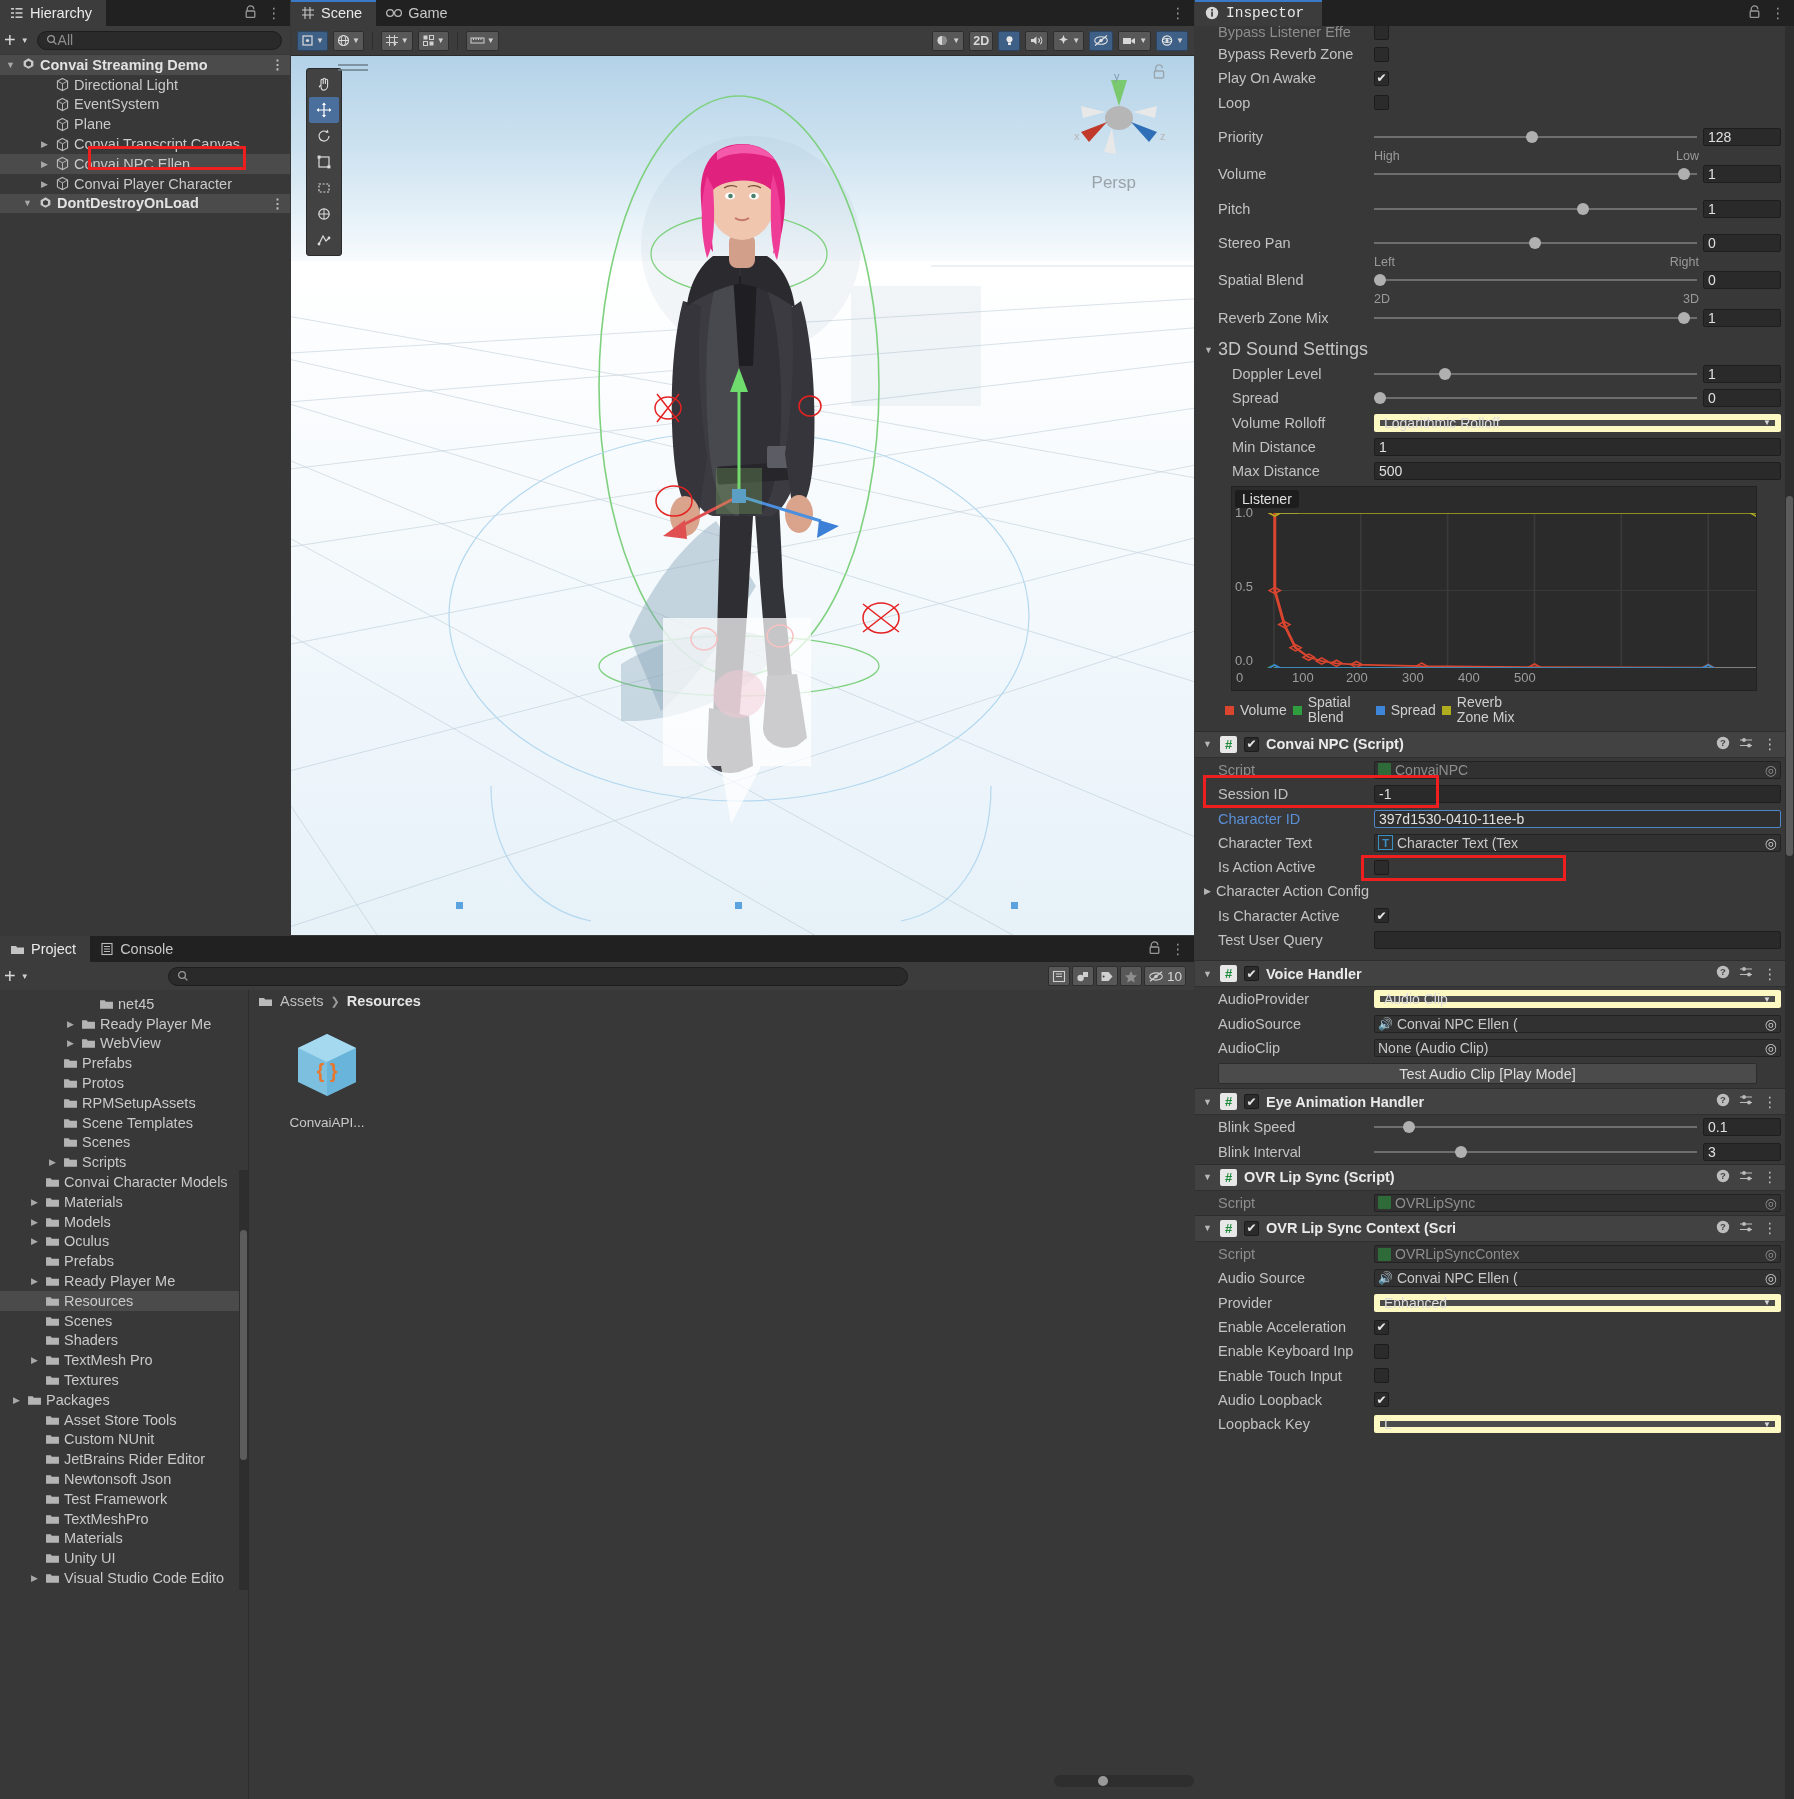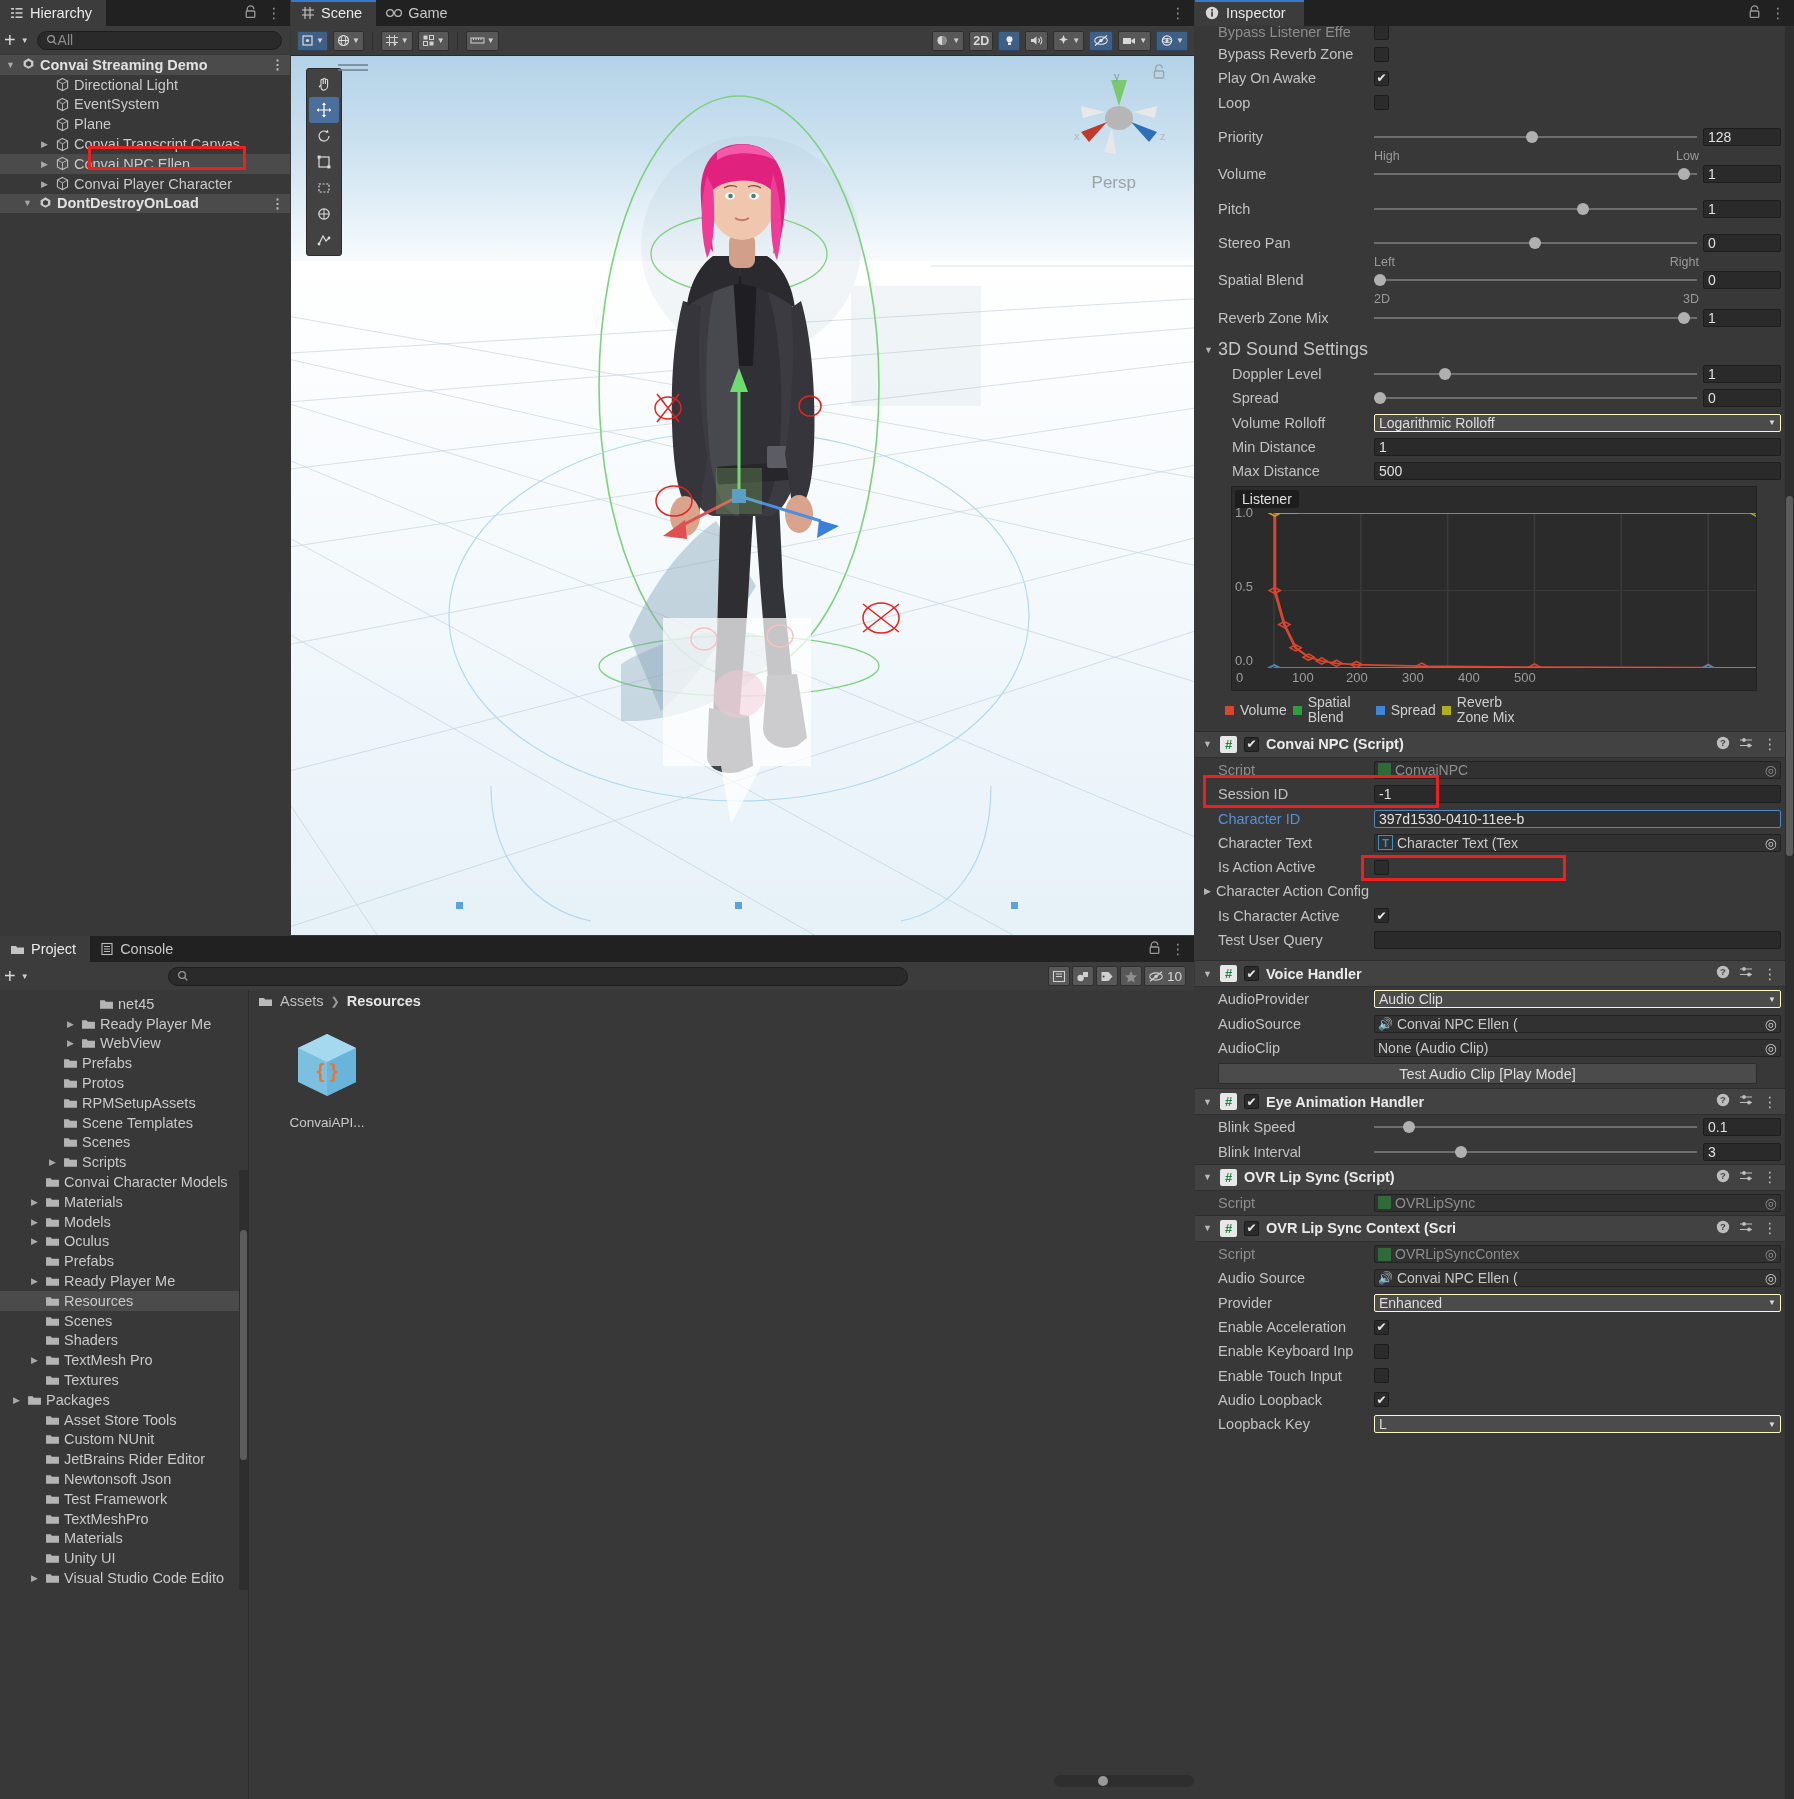--- a/index.html
+++ b/index.html
@@ -137,21 +137,21 @@
   .pj-scroll-v {
     position: absolute; right: 0; width: 9px; background: #2e2e2e;
   }
   .pj-scroll-thumb { position: absolute; left: 1px; width: 7px; background: #5c5c5c; border-radius: 4px; }
 
   
   #inspector { left: 1195px; top: 0; width: 599px; height: 1799px; background: #383838; }
   .insp-tabbar { height: 26px; background: #212121; display: flex; align-items: stretch; }
   .insp-tab {
     display: flex; align-items: center; gap: 7px; padding: 0 18px 0 10px;
-    background: #3c3c3c; color: #e8e8e8; position: relative; font-size: 14.5px;
+    background: #3c3c3c; color: #e8e8e8; position: relative; font-size: 14.5px; font-family: Liberation Mono, monospace;
   }
   .insp-tab::before { content:""; position:absolute; left:0; right:0; top:0; height:2px; background:#3a79c8; }
   .insp-body { position: absolute; left: 0; top: 26px; right: 9px; bottom: 0; overflow: hidden; }
 
   .frow { display: flex; align-items: center; height: 24.3px; padding-left: 23px; }
   .frow .fl { font-size: 14.5px; color: #c2c2c2; width: 156px; flex: none; white-space: nowrap; overflow: hidden; }
   .frow .fl.indent { padding-left: 14px; width: 156px; }
   .frow .fl.dim { color: #8d8d8d; }
   .frow .fl.blue { color: #5a8fd6; }
   .frow .fv { flex: 1; display: flex; align-items: center; gap: 6px; padding-right: 4px; }
@@ -166,21 +166,21 @@
   .numfield.wide { flex: 1; }
   .numfield.focus { border: 1px solid #4e86c8; background: #2f2f2f; }
   .objfield {
     height: 18px; background: #313131; border: 1px solid #222; border-radius: 2px;
     color: #c9c9c9; font-size: 14px; display: flex; align-items: center; gap: 4px;
     padding: 0 3px; flex: 1; overflow: hidden; white-space: nowrap;
   }
   .objfield.dim { color: #8e8e8e; }
   .objfield .target { margin-left: auto; flex: none; }
   .ddfield {
-    height: 18px; background: #4b4b4b; border: 1px solid #fef9c3; border-radius: 2px;
+    height: 18px; background: #4b4b4b; border: 6px solid #fef9c3; border-radius: 2px;
     color: #dcdcdc; font-size: 14px; display: flex; align-items: center;
     padding: 0 4px; flex: 1;
   }
   .ddfield .ar { margin-left: auto; font-size: 8px; }
   .slider { position: relative; height: 14px; flex: 1; display: flex; align-items: center; }
   .slider .track { position: absolute; left: 0; right: 0; height: 2px; background: #6e6e6e; }
   .slider .knob { position: absolute; width: 12px; height: 12px; border-radius: 50%; background: #b0b0b0; }
   .lr-lbls { display: flex; padding-left: 179px; height: 13px; font-size: 12.5px; color: #9a9a9a; }
   .lr-lbls span:last-child { margin-left: auto; margin-right: 86px; }
 

